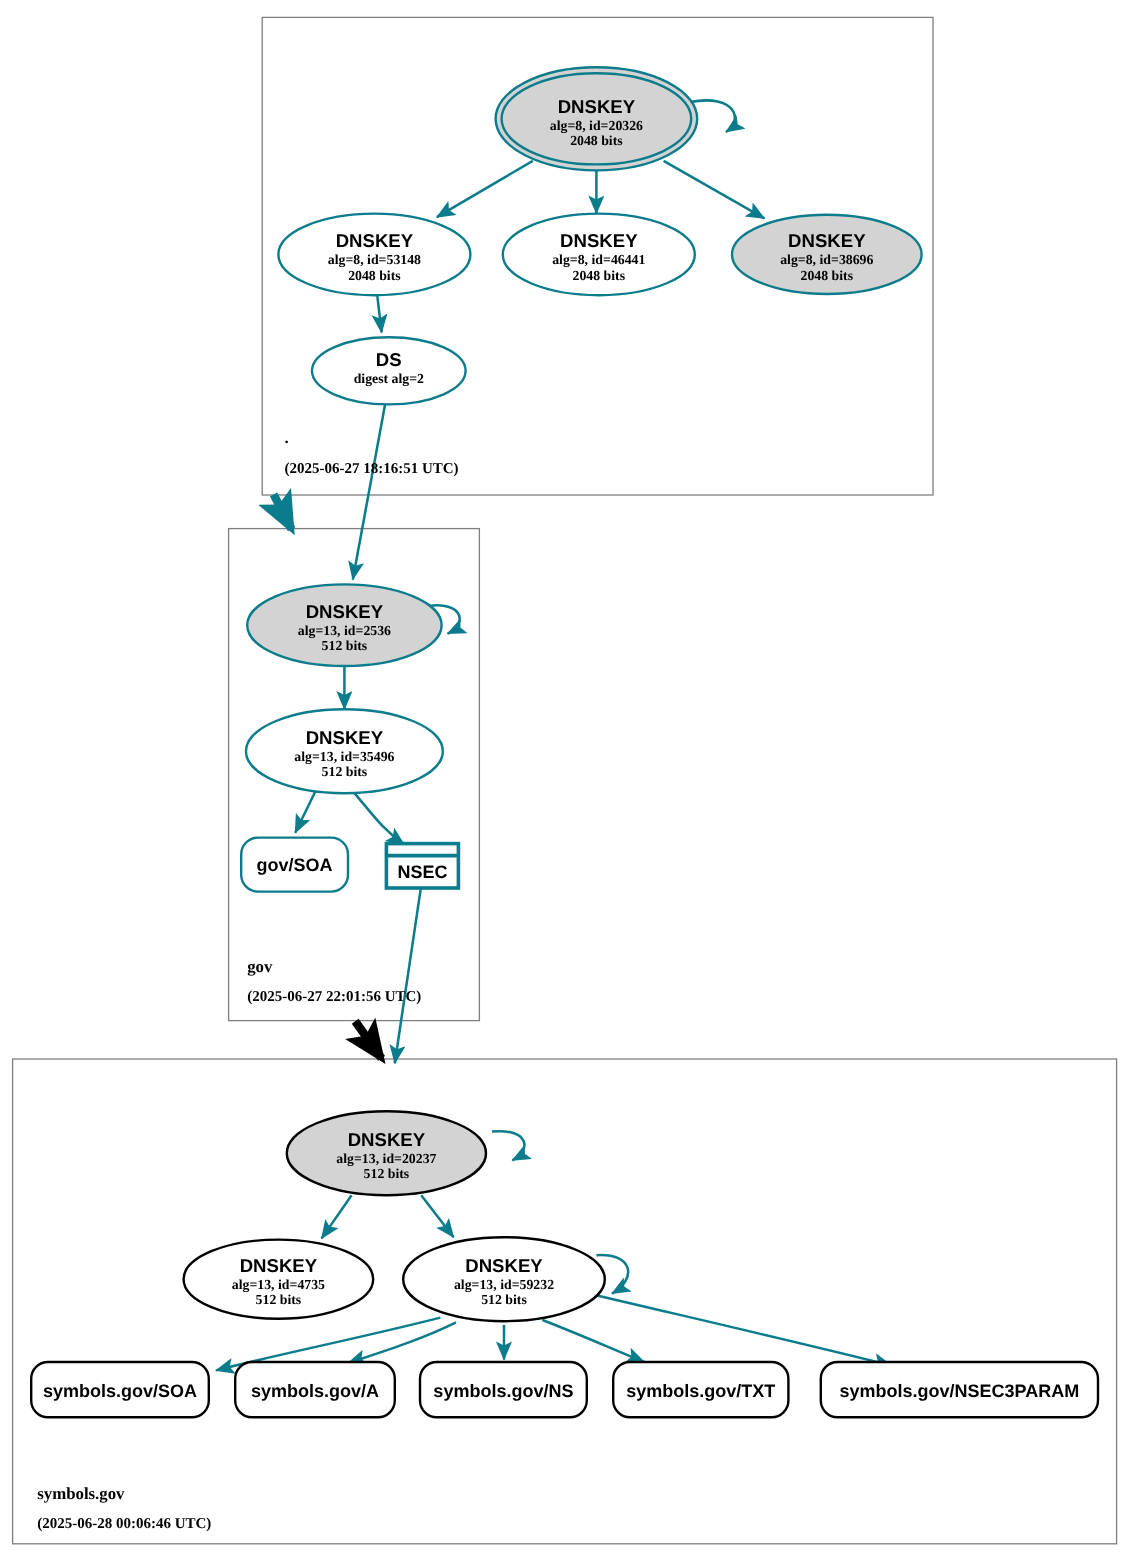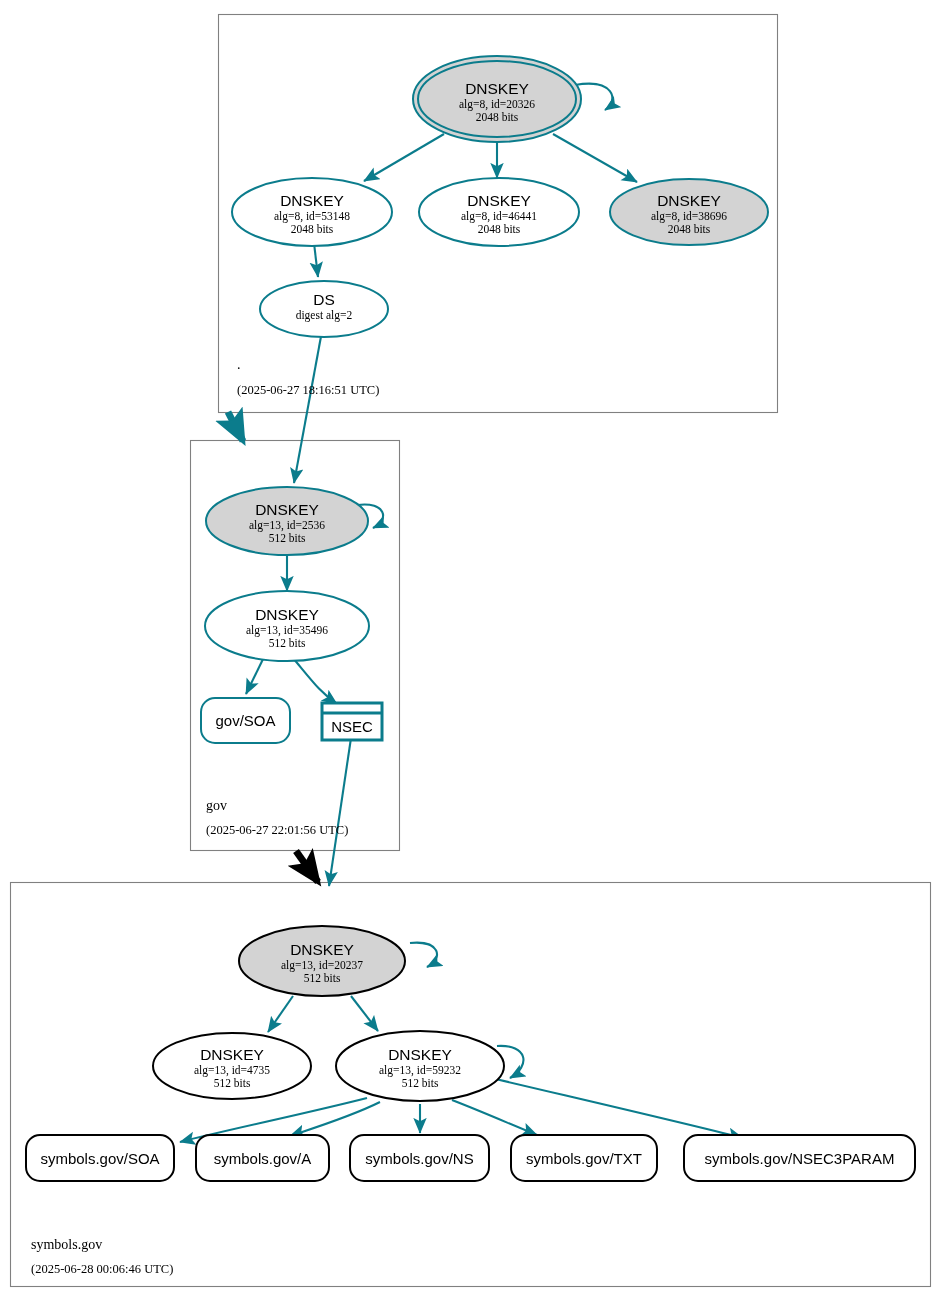--- a/index.html
+++ b/index.html
@@ -1,18 +1,18 @@
 <!DOCTYPE html>
 <html><head>
 <meta charset="utf-8">
 <style>
   html,body{margin:0;padding:0;background:#ffffff;}
   body{width:941px;height:1304px;overflow:hidden;
        font-family:"Liberation Sans", sans-serif;}
-  #stage{position:relative;width:941px;height:1304px;}
+  #stage{position:relative;width:941px;height:1304px;font-weight:bold;}
   svg{display:block;}
   .zone-rect{fill:none;stroke:#808080;stroke-width:1.1;}
   .node-ell-teal{fill:#ffffff;stroke:#0b7c8c;stroke-width:2;}
   .node-ell-teal-grey{fill:#d3d3d3;stroke:#0b7c8c;stroke-width:2;}
   .node-ell-black{fill:#ffffff;stroke:#000000;stroke-width:2;}
   .node-ell-black-grey{fill:#d3d3d3;stroke:#000000;stroke-width:2;}
   .node-box-teal{fill:#ffffff;stroke:#0b7c8c;stroke-width:2;}
   .node-box-black{fill:#ffffff;stroke:#000000;stroke-width:2;}
   .nsec-box{fill:#ffffff;stroke:#0b7c8c;stroke-width:3;}
   .edge{fill:none;stroke:#0b7c8c;stroke-width:2.1;}

